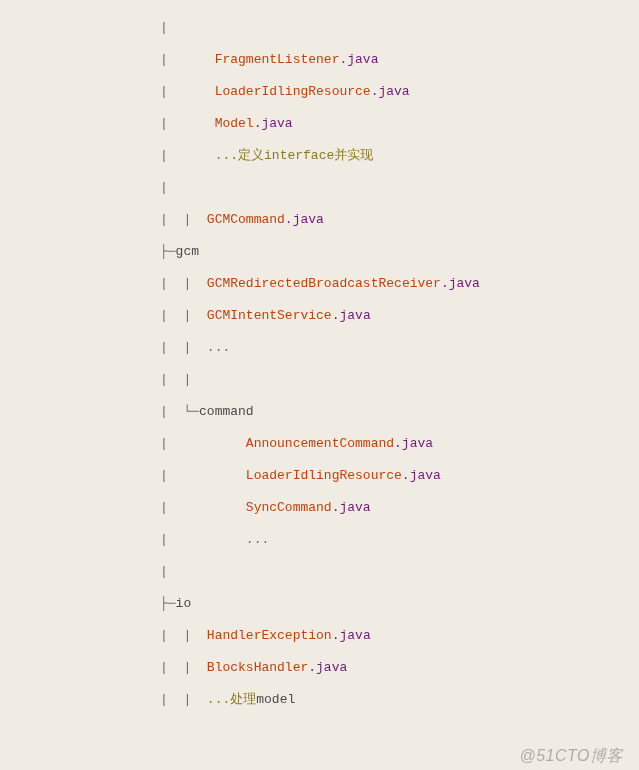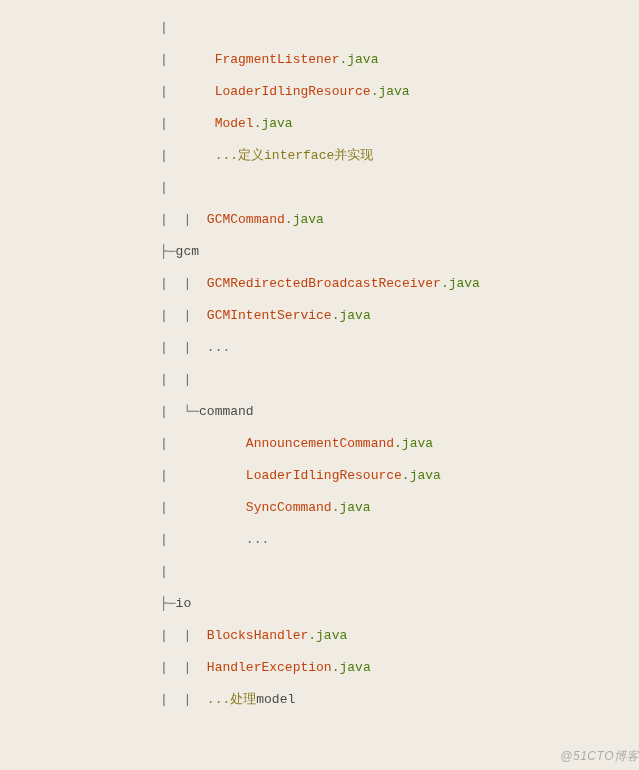--- a/index.html
+++ b/index.html
@@ -14,29 +14,29 @@
     position: relative;
   }
   .tree {
     white-space: pre;
     padding-left: 0;
   }
   .pipe { color: #6a6a6a; }
   .branch { color: #6a6a6a; }
   .folder { color: #4a4a4a; }
   .cls { color: #c2410c; } 
-  .ext { color: #4d7c0f; font-family: Liberation Mono, monospace; }
+  .ext { color: #701a75; font-family: Liberation Mono, monospace; }
   .kw { color: #8a7a1e; }
   .dots { color: #6a6a6a; }
   .watermark {
     position: fixed;
-    right: 0;
+    right: 16px;
     bottom: 6px;
     font-family: "Helvetica Neue", Arial, sans-serif;
-    font-size: 12px;
+    font-size: 16px;
     color: rgba(120,120,120,0.55);
     letter-spacing: 0.5px;
     font-style: italic;
   }
   .line { display: block; padding-left: 160px; }
 </style>
 </head>
 <body>
 
 <div class="tree">
@@ -52,22 +52,22 @@
 <span class="line"><span class="pipe">|</span>  <span class="pipe">|</span>  <span class="cls">GCMIntentService</span><span class="ext">.java</span></span>
 <span class="line"><span class="pipe">|</span>  <span class="pipe">|</span>  <span class="dots">...</span></span>
 <span class="line"><span class="pipe">|</span>  <span class="pipe">|</span></span>
 <span class="line"><span class="pipe">|</span>  <span class="branch">└─</span><span class="folder">command</span></span>
 <span class="line"><span class="pipe">|</span>          <span class="cls">AnnouncementCommand</span><span class="ext">.java</span></span>
 <span class="line"><span class="pipe">|</span>          <span class="cls">LoaderIdlingResource</span><span class="ext">.java</span></span>
 <span class="line"><span class="pipe">|</span>          <span class="cls">SyncCommand</span><span class="ext">.java</span></span>
 <span class="line"><span class="pipe">|</span>          <span class="dots">...</span></span>
 <span class="line"><span class="pipe">|</span></span>
 <span class="line"><span class="branch">├─</span><span class="folder">io</span></span>
+<span class="line"><span class="pipe">|</span>  <span class="pipe">|</span>  <span class="cls">HandlerException</span><span class="ext">.java</span></span>
 <span class="line"><span class="pipe">|</span>  <span class="pipe">|</span>  <span class="cls">BlocksHandler</span><span class="ext">.java</span></span>
-<span class="line"><span class="pipe">|</span>  <span class="pipe">|</span>  <span class="cls">HandlerException</span><span class="ext">.java</span></span>
 <span class="line"><span class="pipe">|</span>  <span class="pipe">|</span>  <span class="kw">...处理</span><span class="folder">model</span></span>
 
 
 
 
 
 
 
 
 

